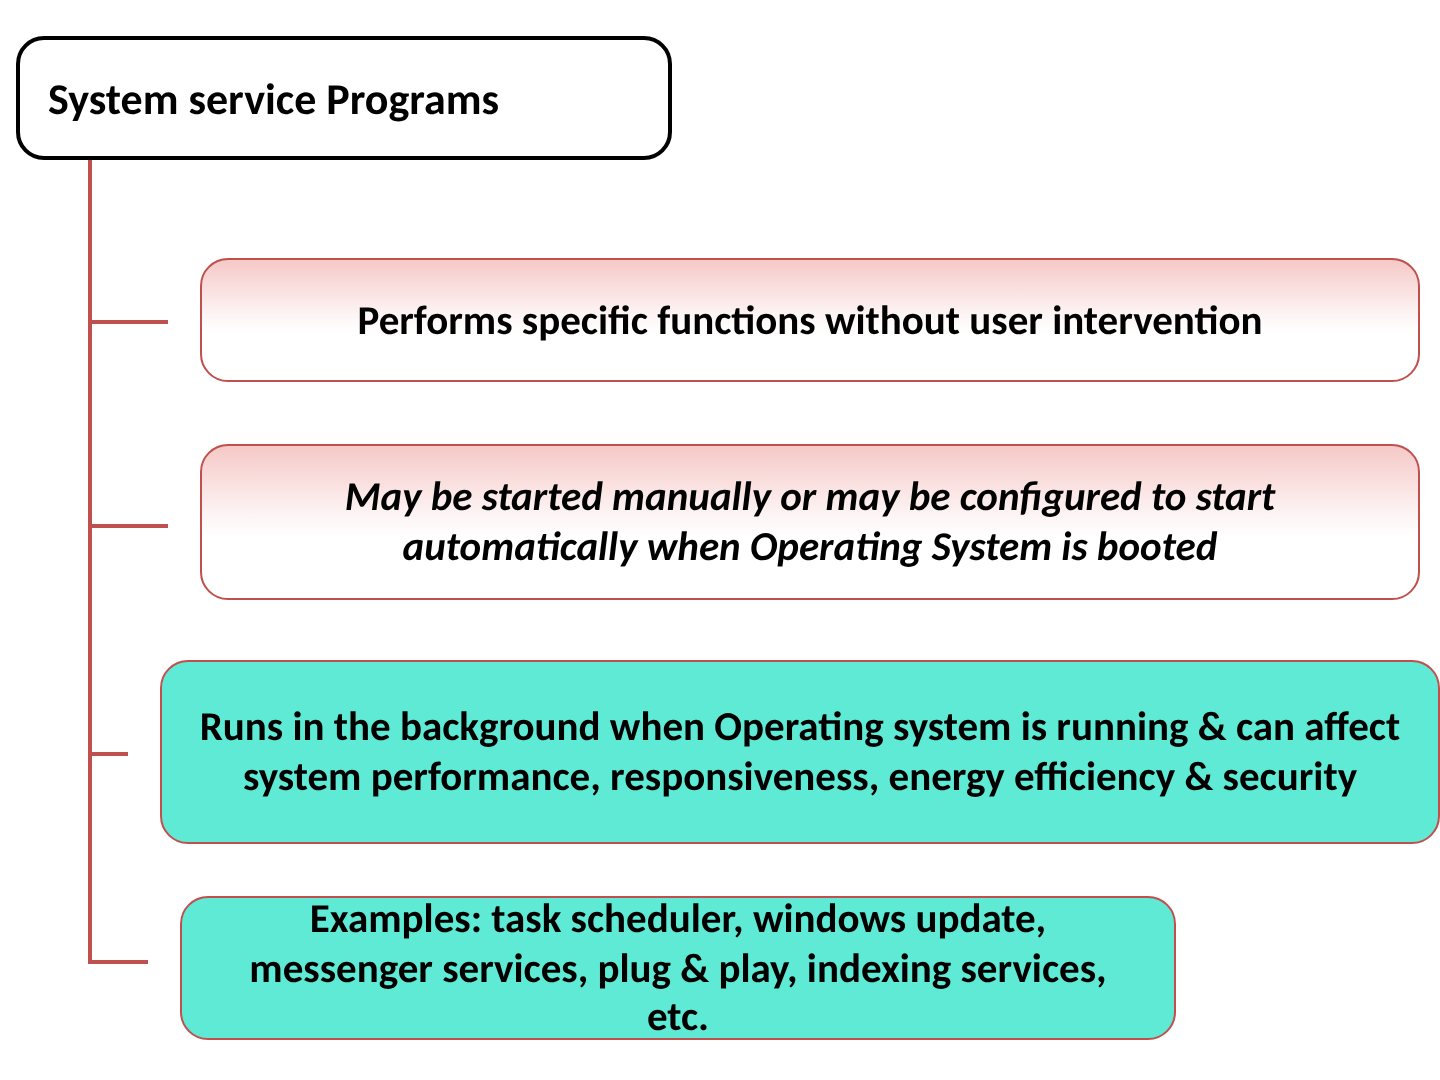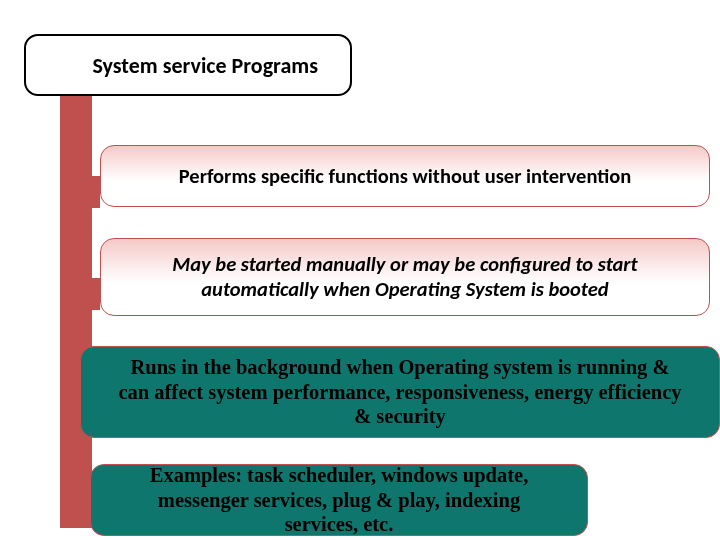--- a/index.html
+++ b/index.html
@@ -1,15 +1,15 @@
 <!DOCTYPE html>
 <html><head>
 <meta charset="utf-8">
 <style>
-  * { box-sizing: border-box; margin: 0; padding: 16px; justify-content: flex-end; }
+  * { box-sizing: border-box; margin: 0; padding: 0; }
   body {
     width: 720px;
     height: 540px;
     background: #fff;
     font-family: Calibri, "Segoe UI", Arial, sans-serif;
     position: relative;
   }
   .header-box {
     position: absolute;
     left: 8px;
@@ -48,27 +48,27 @@
   .item-box {
     position: absolute;
     border: 1.5px solid #c0504d;
     border-radius: 14px;
     display: flex;
     align-items: center;
     justify-content: center;
     text-align: center;
     padding: 8px 18px;
     z-index: 2;
+    margin-left: 16px;
   }
   .item-box.rose {
     background: linear-gradient(to bottom, #f5c9c7 0%, #fdf4f4 45%, #ffffff 60%);
   }
   .item-box.white {
-    background: #0f766e;
-    font-family: Liberation Serif, serif;
+    background: #5eead4;
   }
   .item-box span {
     font-size: 20.5px;
     font-weight: 700;
     color: #000;
     line-height: 1.2;
   }
 
   
   .b1 { top: 160px; width: 40px; }

